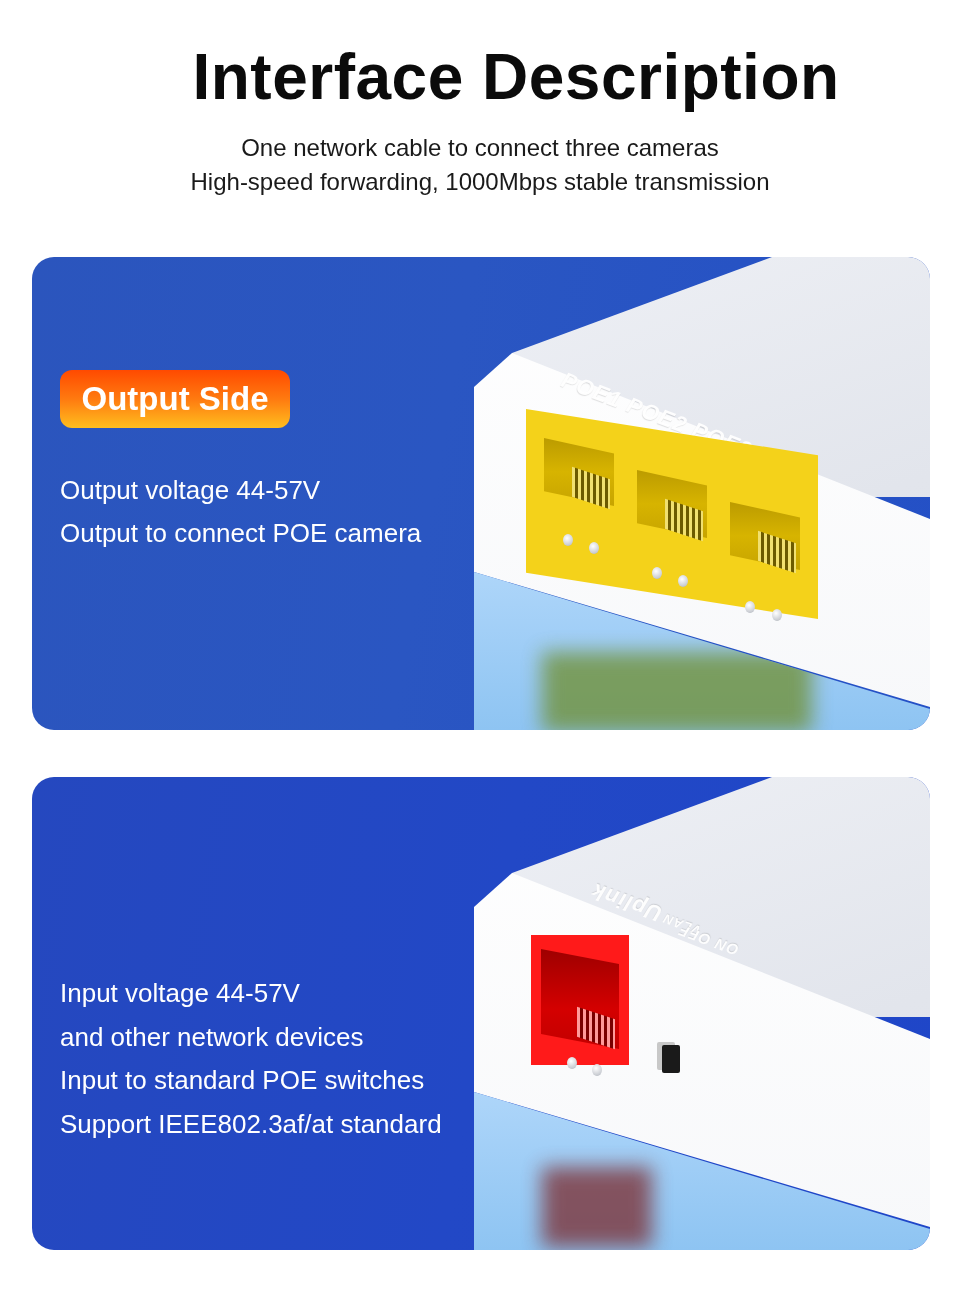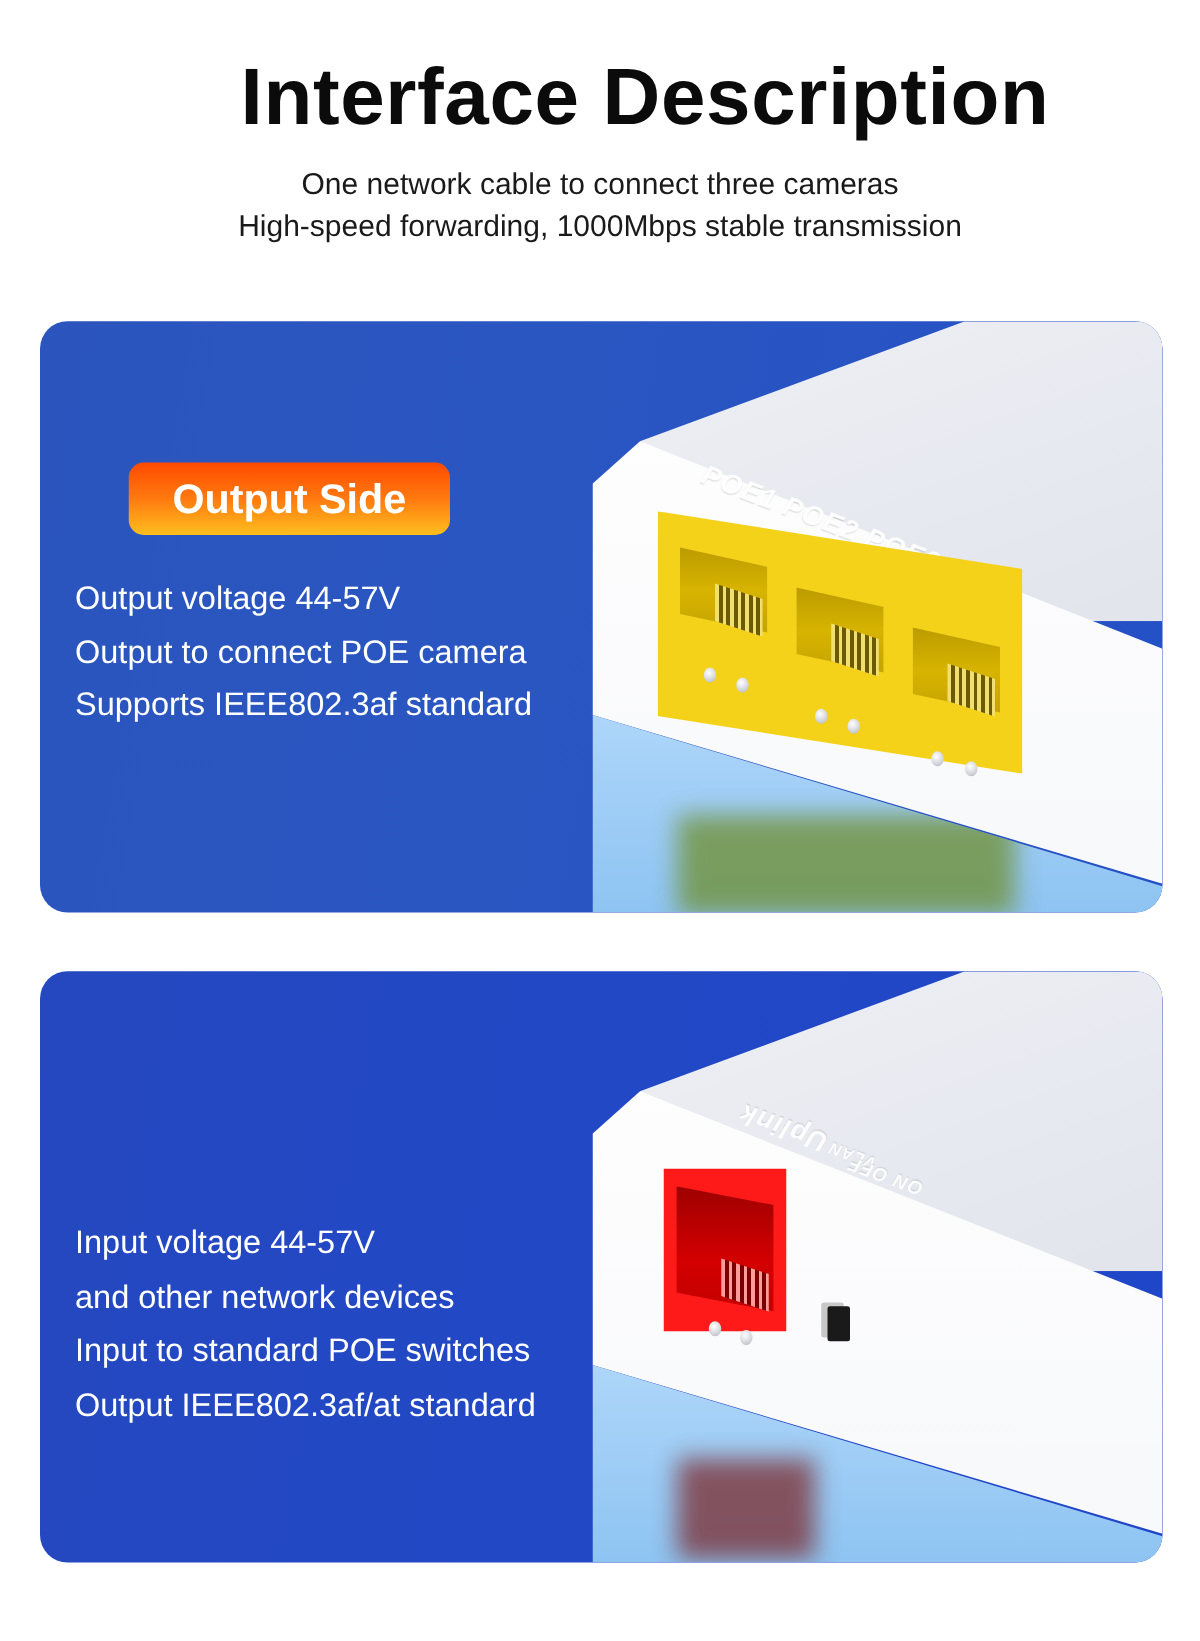--- a/index.html
+++ b/index.html
@@ -19,30 +19,30 @@
 
   .panel {
     position: absolute; left: 32px; width: 898px; height: 473px;
     border-radius: 22px; overflow: hidden;
     background: linear-gradient(100deg, #2b55bd 0%, #2a56c2 45%, #2450c6 100%);
   }
   .panel.output { top: 257px; }
   .panel.input  { top: 777px; background: linear-gradient(100deg, #2548bf 0%, #2248c6 50%, #1f46c8 100%); }
 
   .badge {
-    position: absolute; left: 28px; width: 257px; height: 58px; border-radius: 12px;
+    position: absolute; left: 28px; width: 230px; height: 58px; border-radius: 12px;
     background: linear-gradient(180deg, #ff4a00 0%, #ff7a10 50%, #ffbe1e 100%);
-    color: #fff; font-size: 33px; font-weight: 700; text-align: center; line-height: 58px; margin-left: 43px;
+    color: #fff; font-size: 33px; font-weight: 700; text-align: center; line-height: 58px;
   }
   .panel.output .badge { top: 113px; }
   .panel.input  .badge { top: 108px; }
 
   .desc { position: absolute; left: 28px; color: #fff; font-size: 26px; }
   .desc li { list-style: none; white-space: nowrap; }
-  .panel.output .desc { top: 200px; }
+  .panel.output .desc { top: 212px; }
   .panel.output .desc li { height: 42.5px; line-height: 42.5px; }
   .panel.input .desc { top: 195px; }
   .panel.input .desc li { height: 43.5px; line-height: 43.5px; }
 
   
   .device { position: absolute; left: 440px; top: 0; width: 458px; height: 473px; }
   .dev-top {
     position: absolute; left: 0; top: 0; width: 458px; height: 473px;
     background: linear-gradient(160deg, #eef0f5 0%, #e2e5ec 60%, #dfe2ea 100%);
     clip-path: polygon(40px 96px, 300px 0, 458px 0, 458px 240px, 370px 240px, 40px 200px);
@@ -99,21 +99,20 @@
 
 <h1 class="page-title">Interface Description</h1>
 <p class="subtitle l1">One network cable to connect three cameras</p>
 <p class="subtitle l2">High-speed forwarding, 1000Mbps stable transmission</p>
 
 <section class="panel output">
   <div class="badge">Output Side</div>
   <ul class="desc">
     <li>Output voltage 44-57V</li>
     <li>Output to connect POE camera</li>
-    <li>Supports IEEE802.3af standard</li>
   </ul>
 
   <div class="device">
     <div class="dev-top"></div>
     <div class="dev-front"></div>
     <div class="reflection">
       <div class="refl-blob" style="left:70px;top:395px;width:270px;height:80px;background:#6d8a20;"></div>
     </div>
     <div class="port-label" style="left:95px;top:110px;transform:rotate(21deg);">POE1 POE2 POE3</div>
 
@@ -138,21 +137,21 @@
     <div class="led" style="left:273px;top:344px;"></div>
     <div class="led" style="left:300px;top:352px;"></div>
   </div>
 </section>
 
 <section class="panel input">
   <ul class="desc">
     <li>Input voltage 44-57V</li>
     <li>and other network devices</li>
     <li>Input to standard POE switches</li>
-    <li>Output IEEE802.3af/at standard</li>
+    <li>Support IEEE802.3af/at standard</li>
   </ul>
 
   <div class="device">
     <div class="dev-top"></div>
     <div class="dev-front"></div>
     <div class="reflection">
       <div class="refl-blob" style="left:70px;top:390px;width:110px;height:80px;background:#7a2020;"></div>
     </div>
     <div class="port-label" style="left:118px;top:112px;transform:rotate(200deg);transform-origin:center;">Uplink</div>
     <div class="port-label" style="left:190px;top:140px;font-size:13px;transform:rotate(200deg);transform-origin:center;">VLAN</div>

